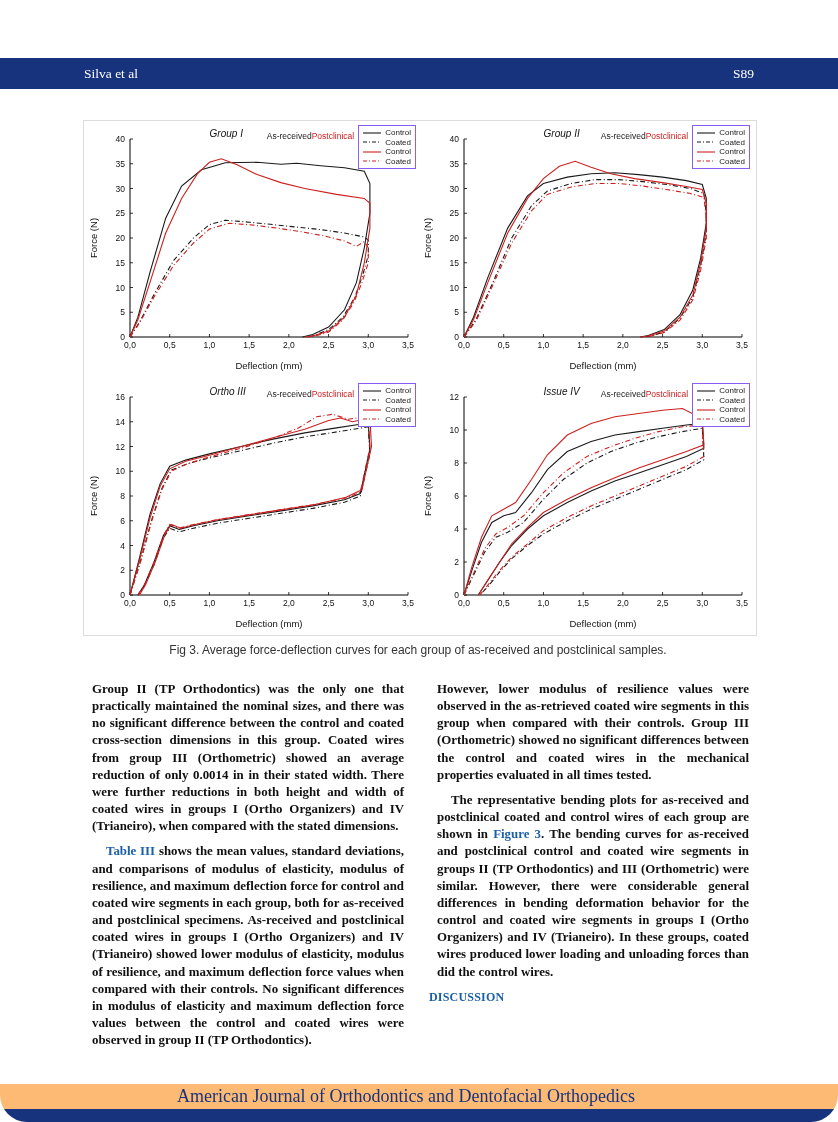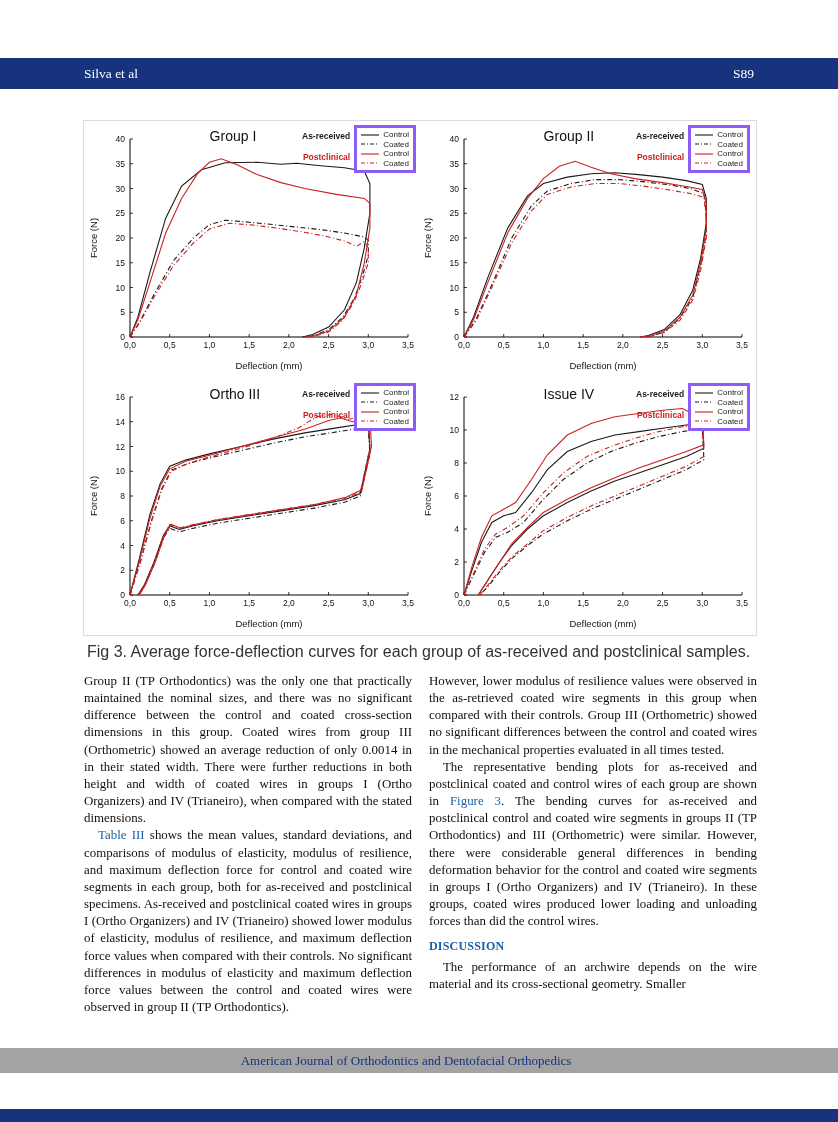--- a/index.html
+++ b/index.html
@@ -1,53 +1,53 @@
 <!DOCTYPE html>
 <html><head>
 <meta charset="utf-8">
 <style>
   html,body{margin:0;padding:0;background:#ffffff;}
   .page{position:relative;width:838px;height:1122px;background:#ffffff;
-        font-family:"Liberation Serif",serif;overflow:hidden;}
+        font-family:"Liberation Serif",serif;overflow:hidden;border-radius:27px;}
 
   .band-top{position:absolute;left:0;top:58px;width:838px;height:31px;background:#17337e;
             color:#ffffff;display:flex;align-items:center;justify-content:space-between;
             padding:0 84px;box-sizing:border-box;font-size:13.5px;}
 
   .figure{position:absolute;left:83px;top:120px;width:674px;height:516px;
           border:1px solid #dcdcdc;background:#ffffff;box-sizing:border-box;
           display:grid;grid-template-columns:1fr 1fr;grid-template-rows:1fr 1fr;padding:2px;}
   .chart-cell{position:relative;}
   .chart-title{position:absolute;top:5px;left:37%;font-family:"Liberation Sans",sans-serif;
-               font-size:14px;color:#111;}
+               font-size:10px;color:#111;font-style:italic;}
   .legend{position:absolute;top:2px;right:4px;display:flex;align-items:flex-start;
           font-family:"Liberation Sans",sans-serif;}
-  .legend-groups{display:flex;flex-direction:column;margin-right:4px;font-weight:bold;}
+  .legend-groups{display:flex;margin-right:4px;}
   .legend-group-label{height:21px;display:flex;align-items:center;justify-content:flex-end;
                       font-size:8.5px;}
-  .legend-box{border:3px solid #8b5cf6;padding:2px 4px 2px 3px;background:#ffffff;}
+  .legend-box{border:1px solid #8b5cf6;padding:2px 4px 2px 3px;background:#ffffff;}
   .legend-row{display:flex;align-items:center;height:9.5px;}
   .legend-row span{font-size:8px;margin-left:3px;color:#222;}
 
-  .caption{position:absolute;left:87px;top:643px;width:674px;text-align:left;
-           font-family:"Liberation Sans",sans-serif;font-size:16px;color:#333;}
+  .caption{position:absolute;left:81px;top:643px;width:674px;text-align:center;
+           font-family:"Liberation Sans",sans-serif;font-size:12px;color:#333;}
 
   .col{position:absolute;top:673px;width:328px;font-size:12.9px;line-height:1.33;
        text-align:justify;color:#101010;}
   #col0{left:84px;}
   #col1{left:429px;}
-  .para{margin:0;}
+  .para{margin:8px;font-weight:bold;}
   .para.indent{text-indent:14px;}
   .xref{color:#1b5fa8;}
   .heading{color:#1b5fa8;font-family:Liberation Serif, serif;font-size:12px;
            font-weight:bold;margin:9px 0 4px 0;letter-spacing:.2px;}
 
-  .band-footer{position:absolute;left:0;top:1048px;width:838px;height:25px;background:#a3a3a3;
+  .band-footer{position:absolute;left:0;top:1084px;width:838px;height:25px;background:#fdba74;
                color:#17337e;display:flex;align-items:center;justify-content:center;
-               font-size:13px;}
+               font-size:18px;}
   .footer-sep{display:inline-block;width:26px;}
   .band-bottom{position:absolute;left:0;top:1109px;width:838px;height:13px;background:#17337e;}
 </style>
 </head>
 <body>
 
 <div class="page">
 
   <div class="band-top">
     <span>Silva et al</span>
@@ -352,21 +352,20 @@
   <div class="caption">Fig 3. Average force-deflection curves for each group of as-received and postclinical samples.</div>
 
   <div class="col" id="col0">
       <p class="para"><span>Group II (TP Orthodontics) was the only one that practically maintained the nominal sizes, and there was no significant difference between the control and coated cross-section dimensions in this group. Coated wires from group III (Orthometric) showed an average reduction of only 0.0014 in in their stated width. There were further reductions in both height and width of coated wires in groups I (Ortho Organizers) and IV (Trianeiro), when compared with the stated dimensions.</span></p>
       <p class="para indent"><span class="xref">Table III</span><span> shows the mean values, standard deviations, and comparisons of modulus of elasticity, modulus of resilience, and maximum deflection force for control and coated wire segments in each group, both for as-received and postclinical specimens. As-received and postclinical coated wires in groups I (Ortho Organizers) and IV (Trianeiro) showed lower modulus of elasticity, modulus of resilience, and maximum deflection force values when compared with their controls. No significant differences in modulus of elasticity and maximum deflection force values between the control and coated wires were observed in group II (TP Orthodontics).</span></p>
     </div>
   <div class="col" id="col1">
       <p class="para"><span>However, lower modulus of resilience values were observed in the as-retrieved coated wire segments in this group when compared with their controls. Group III (Orthometric) showed no significant differences between the control and coated wires in the mechanical properties evaluated in all times tested.</span></p>
       <p class="para indent"><span>The representative bending plots for as-received and postclinical coated and control wires of each group are shown in </span><span class="xref">Figure 3</span><span>. The bending curves for as-received and postclinical control and coated wire segments in groups II (TP Orthodontics) and III (Orthometric) were similar. However, there were considerable general differences in bending deformation behavior for the control and coated wire segments in groups I (Ortho Organizers) and IV (Trianeiro). In these groups, coated wires produced lower loading and unloading forces than did the control wires.</span></p>
       <div class="heading">DISCUSSION</div>
-      <p class="para indent"><span>The performance of an archwire depends on the wire material and its cross-sectional geometry. Smaller</span></p>
     </div>
 
   <div class="band-footer">
     <span>American Journal of Orthodontics and Dentofacial Orthopedics</span>
     <span class="footer-sep"></span>
   </div>
 
   <div class="band-bottom"></div>
 
 </div>

